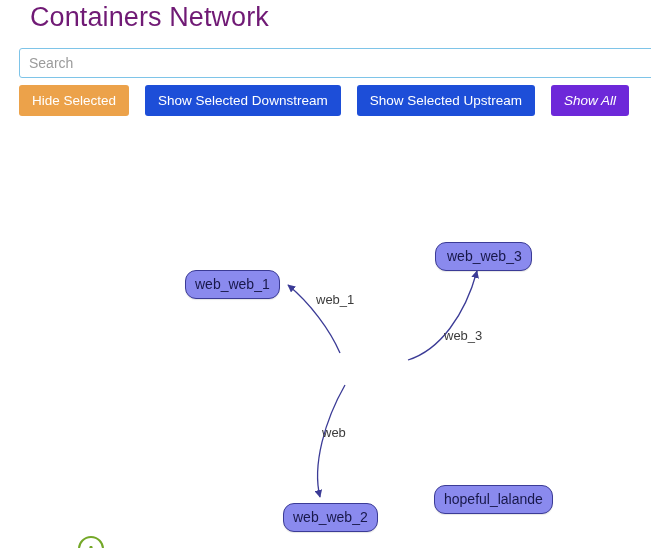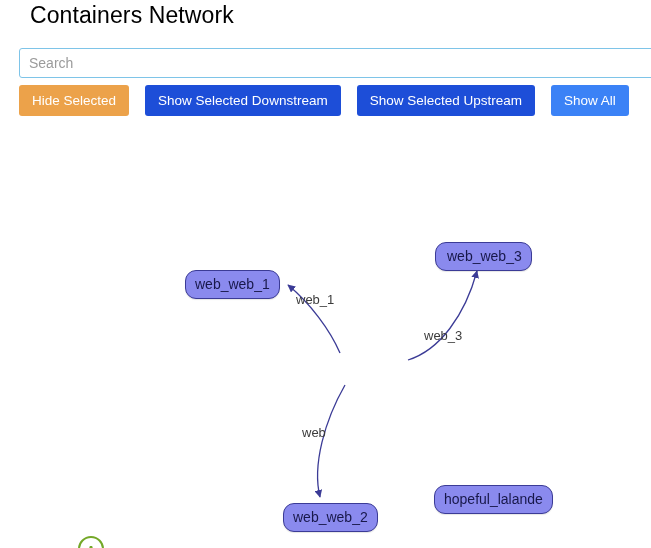--- a/index.html
+++ b/index.html
@@ -9,23 +9,23 @@
     background: #ffffff;
     font-family: "Liberation Sans", sans-serif;
     overflow: hidden;
   }
   #app { position: relative; width: 651px; height: 548px; overflow: hidden; }
 
   
   .page-title {
     position: absolute;
     left: 30px; top: 2px;
-    font-size: 23px;
+    font-size: 27px;
     font-weight: 400;
-    color: #000000;
+    color: #701a75;
     letter-spacing: 0.1px;
     white-space: nowrap;
   }
 
   
   .search-wrap {
     position: absolute;
     left: 19px; top: 48px;
     width: 660px; height: 30px;
   }
@@ -58,21 +58,21 @@
     line-height: 31px;
     padding: 0 13px;
     cursor: pointer;
     white-space: nowrap;
     border-radius: 3px;
     margin-right: 16px;
     text-align: center;
   }
   .tb-btn.orange { background: #eca24a; }
   .tb-btn.blue   { background: #1d4ed8; }
-  .tb-btn.green  { background: #3b82f6; }
+  .tb-btn.green  { background: #6d28d9; font-style: italic; }
 
   .chk-wrap {
     display: flex;
     align-items: flex-end;
     margin-left: 10px;
     white-space: nowrap;
   }
   .chk-box {
     width: 12px; height: 12px;
     border: 1px solid #b6b6b6;
@@ -112,20 +112,21 @@
     box-shadow: 0 1px 1px rgba(0,0,0,0.10);
   }
 
   .edge-label {
     position: absolute;
     font-family: "Liberation Sans", sans-serif;
     font-size: 13px;
     color: #3b3b3b;
     white-space: nowrap;
     background: transparent;
+    margin-left: 20px;
   }
 
   .zoom-badge {
     position: absolute;
     left: 78px; top: 536px;
     width: 26px; height: 26px;
     border: 2px solid #74a828;
     border-radius: 50%;
     color: #74a828;
     font-size: 15px;

